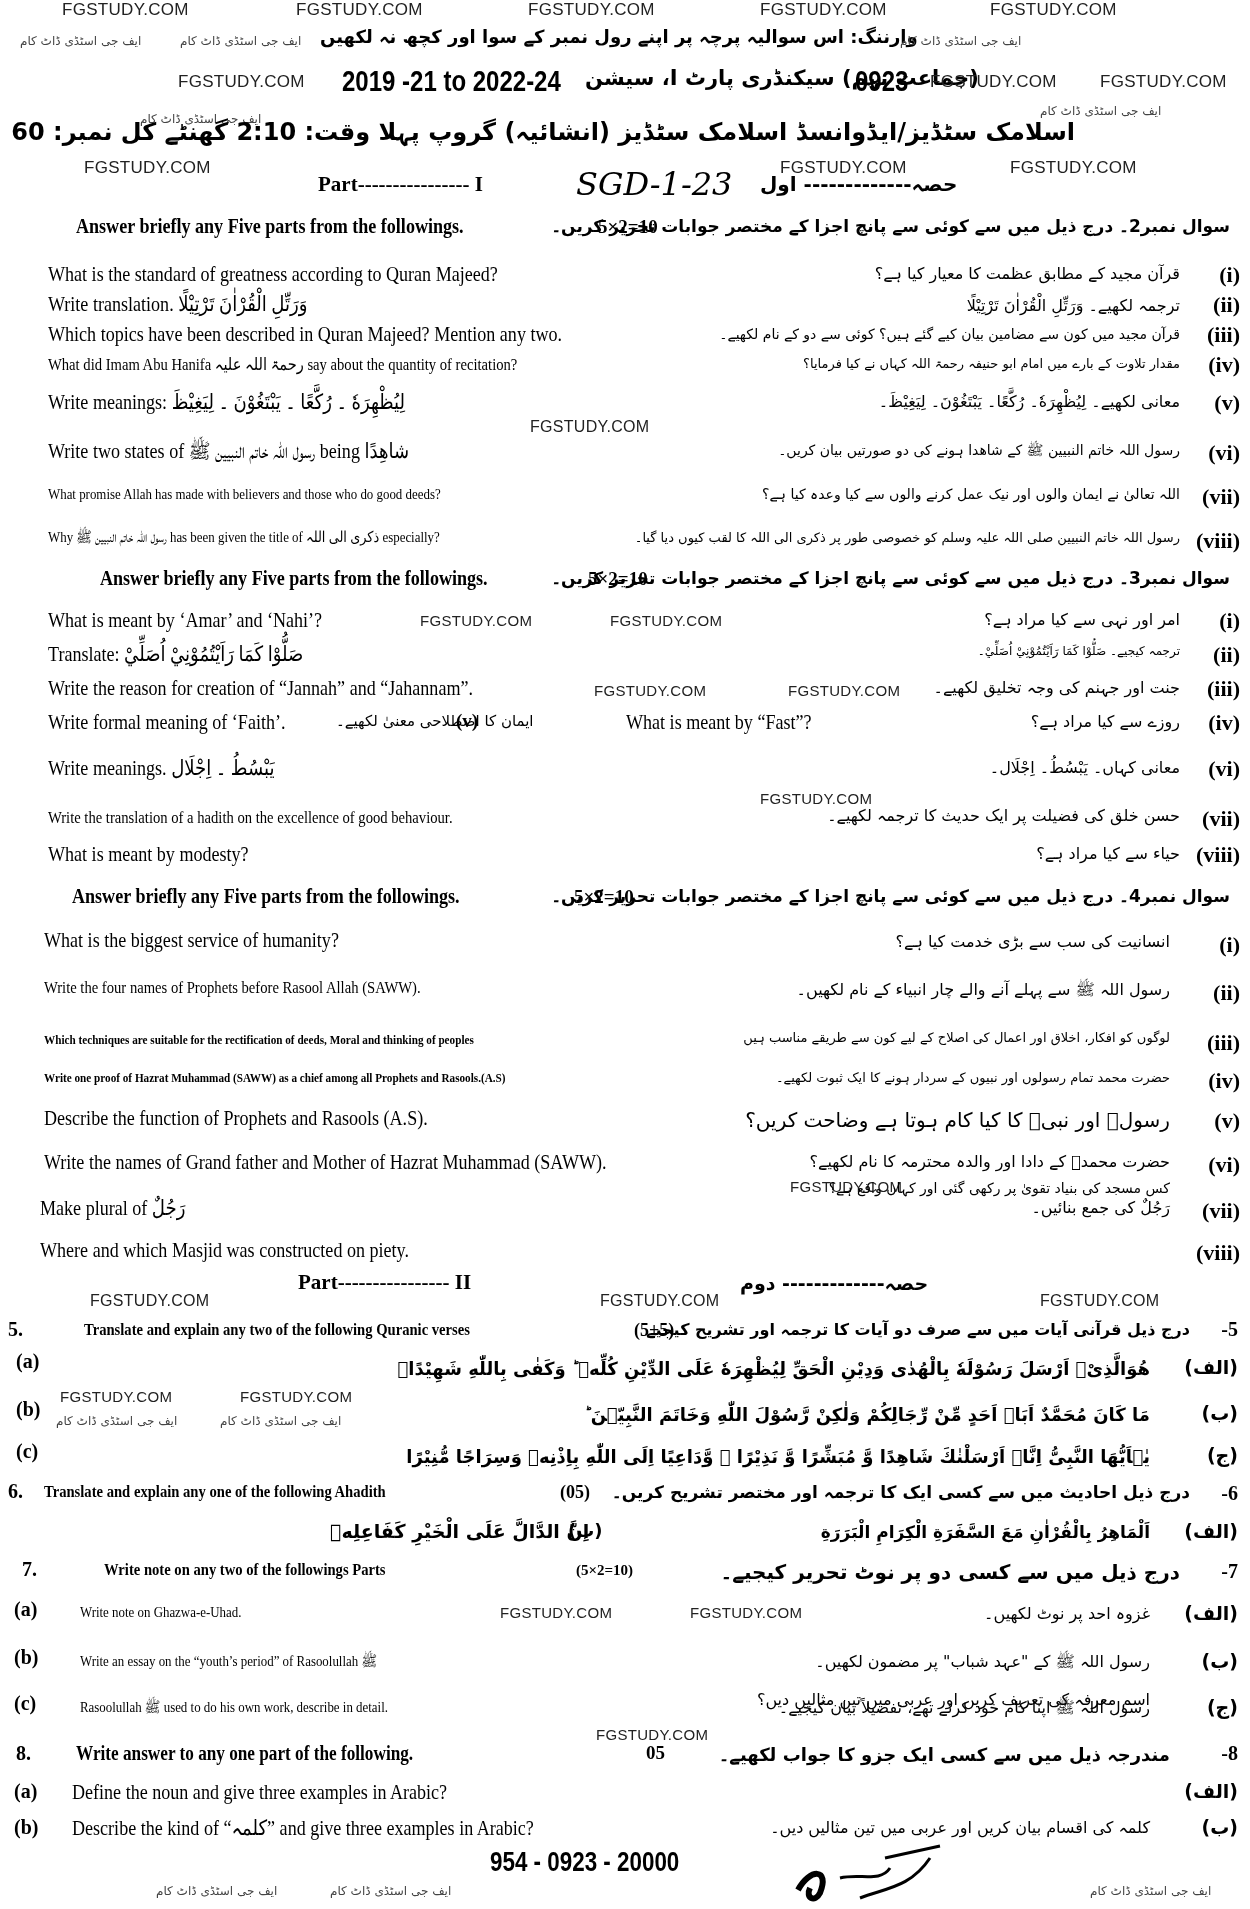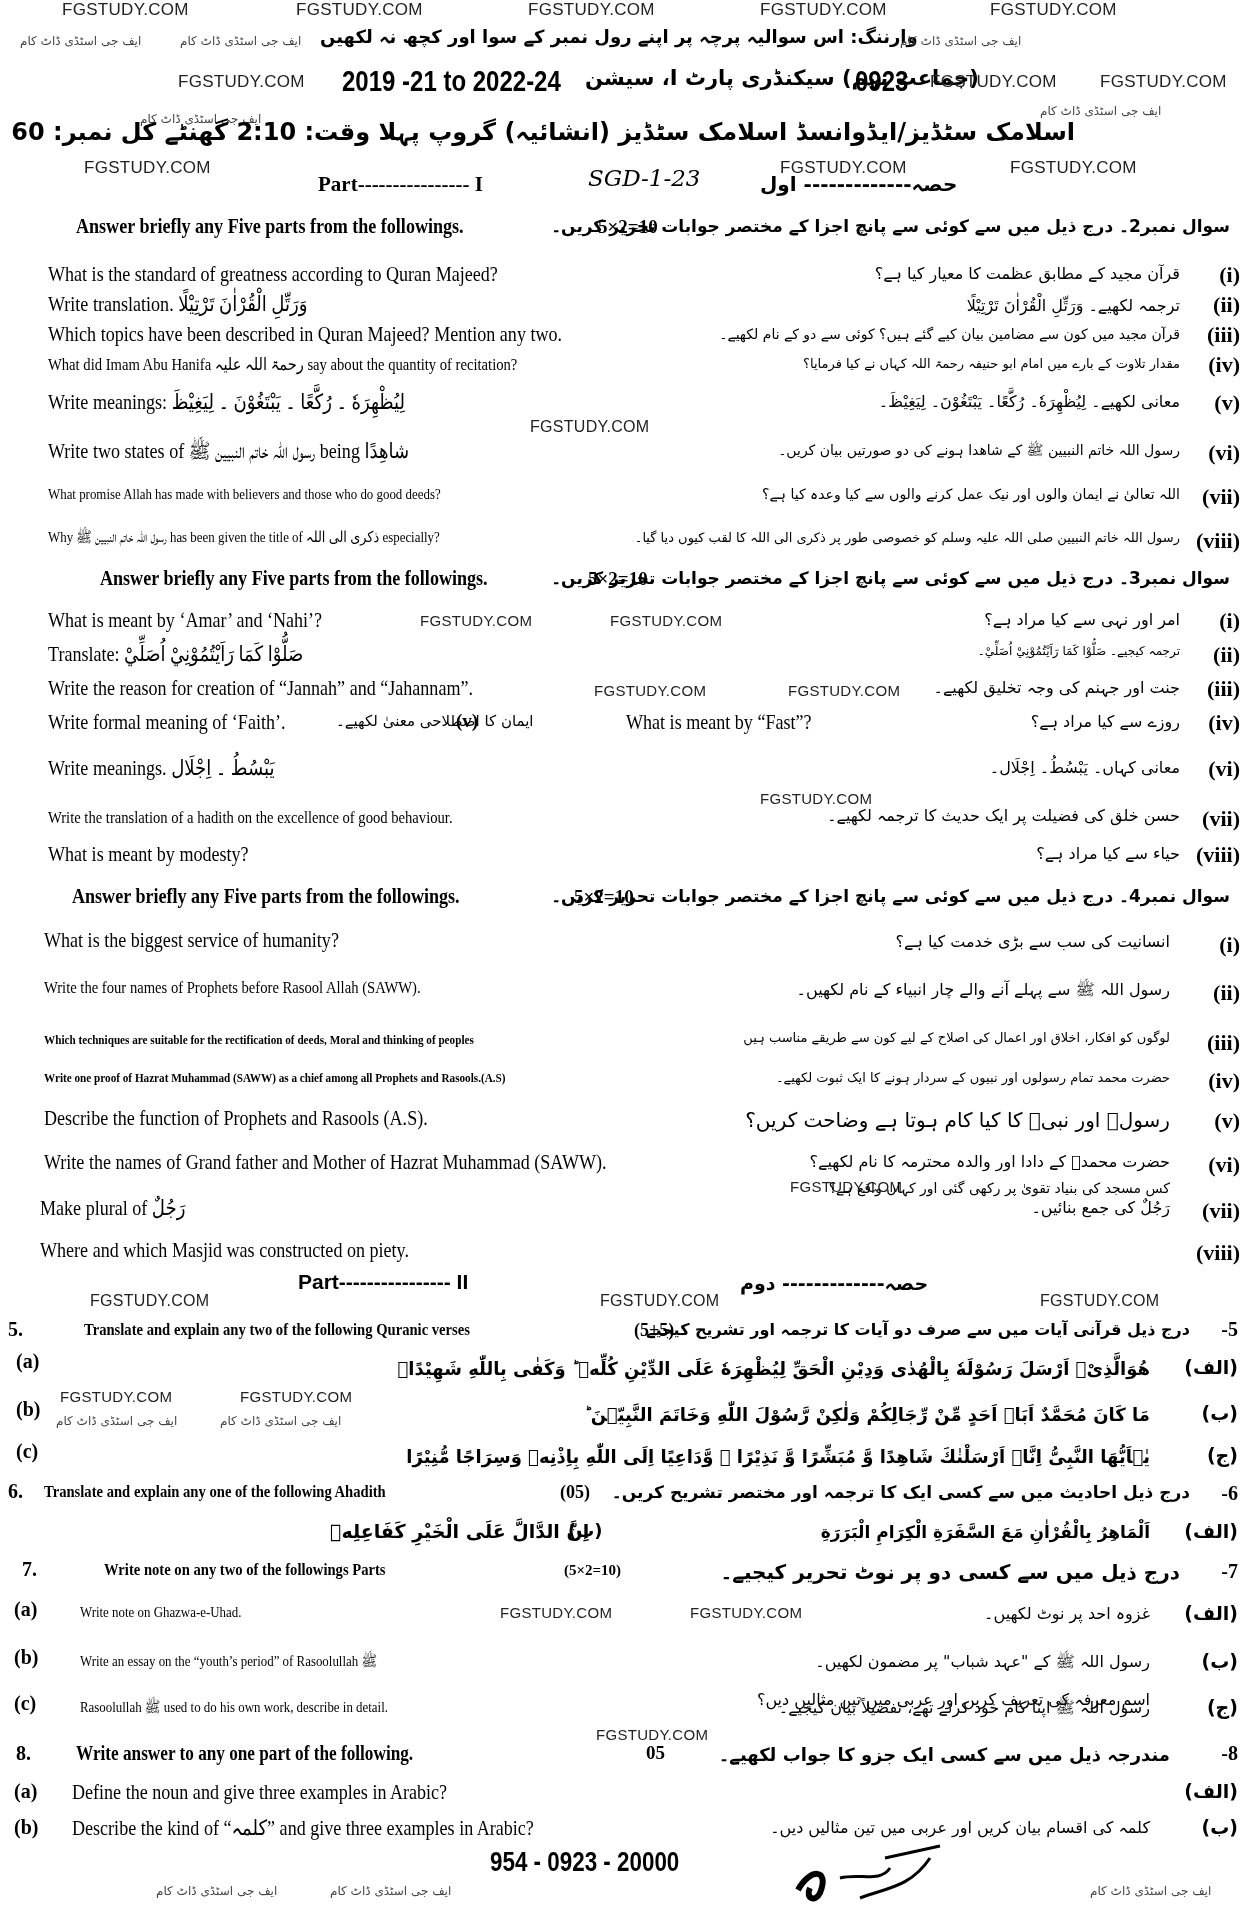--- a/index.html
+++ b/index.html
@@ -40,21 +40,21 @@
 <div class="abs wm" style="top:72px;left:1100px">FGSTUDY.COM</div>
 
 <div class="abs wm-small" style="top:104px;left:1040px">ایف جی اسٹڈی ڈاٹ کام</div>
 <div class="abs wm-small" style="top:112px;left:140px">ایف جی اسٹڈی ڈاٹ کام</div>
 <div class="abs ur bold" style="top:118px;left:235px;width:840px;font-size:24px">اسلامک سٹڈیز/ایڈوانسڈ اسلامک سٹڈیز (انشائیہ) گروپ پہلا وقت: 2:10 گھنٹے کل نمبر: 60</div>
 
 <div class="abs wm" style="top:158px;left:84px">FGSTUDY.COM</div>
 <div class="abs wm" style="top:158px;left:780px">FGSTUDY.COM</div>
 <div class="abs wm" style="top:158px;left:1010px">FGSTUDY.COM</div>
 <div class="abs bold" style="top:172px;left:318px;font-size:21px;font-family:'Liberation Serif',serif">Part---------------- I</div>
-<div class="abs" style="top:165px;left:588px;font-size:23px;font-family:'DejaVu Serif',serif;font-style:italic">SGD-1-23</div>
+<div class="abs" style="top:165px;left:576px;font-size:32px;font-family:'DejaVu Serif',serif;font-style:italic">SGD-1-23</div>
 <div class="abs ur bold" style="top:172px;left:760px;font-size:20px">حصہ------------- اول</div>
 
 <div class="abs bold en" style="top:214px;left:76px">Answer briefly any Five parts from the followings.</div>
 <div class="abs bold" style="top:216px;left:598px;font-size:19px">5×2=10</div>
 <div class="abs ur bold" style="top:216px;right:20px;font-size:17px">سوال نمبر2۔ درج ذیل میں سے کوئی سے پانچ اجزا کے مختصر جوابات تحریر کریں۔</div>
 
 <div class="abs en" style="top:262px;left:48px">What is the standard of greatness according to Quran Majeed?</div>
 <div class="abs ur" style="top:264px;right:70px;font-size:16px">قرآن مجید کے مطابق عظمت کا معیار کیا ہے؟</div>
 <div class="abs roman" style="top:262px;right:10px">(i)</div>
 
@@ -157,21 +157,21 @@
 <div class="abs wm" style="top:1178px;left:790px;font-size:15px">FGSTUDY.COM</div>
 
 <div class="abs en" style="top:1196px;left:40px">Make plural of رَجُلٌ</div>
 <div class="abs ur" style="top:1198px;right:80px;font-size:16px">رَجُلٌ کی جمع بنائیں۔</div>
 <div class="abs roman" style="top:1198px;right:10px">(vii)</div>
 
 <div class="abs en" style="top:1238px;left:40px">Where and which Masjid was constructed on piety.</div>
 <div class="abs ur" style="top:1180px;right:80px;font-size:14px">کس مسجد کی بنیاد تقویٰ پر رکھی گئی اور کہاں واقع ہے؟</div>
 <div class="abs roman" style="top:1240px;right:10px">(viii)</div>
 
-<div class="abs bold" style="top:1270px;left:298px;font-size:21px;font-family:Liberation Sans, sans-serif">Part---------------- II</div>
+<div class="abs bold" style="top:1270px;left:298px;font-size:21px;font-family:Liberation Serif, serif">Part---------------- II</div>
 <div class="abs ur bold" style="top:1272px;left:740px;font-size:19px">حصہ------------- دوم</div>
 <div class="abs wm" style="top:1292px;left:90px;font-size:16px">FGSTUDY.COM</div>
 <div class="abs wm" style="top:1292px;left:600px;font-size:16px">FGSTUDY.COM</div>
 <div class="abs wm" style="top:1292px;left:1040px;font-size:16px">FGSTUDY.COM</div>
 
 <div class="abs num" style="top:1318px;left:8px">5.</div>
 <div class="abs bold en en-sm" style="top:1320px;left:84px">Translate and explain any two of the following Quranic verses</div>
 <div class="abs bold" style="top:1320px;left:634px;font-size:18px">(5+5)</div>
 <div class="abs ur bold" style="top:1320px;right:60px;font-size:16px">درج ذیل قرآنی آیات میں سے صرف دو آیات کا ترجمہ اور تشریح کیجیے</div>
 <div class="abs num" style="top:1318px;right:12px">-5</div>
@@ -198,21 +198,21 @@
 <div class="abs ur bold" style="top:1482px;right:60px;font-size:17px">درج ذیل احادیث میں سے کسی ایک کا ترجمہ اور مختصر تشریح کریں۔</div>
 <div class="abs num" style="top:1482px;right:12px">-6</div>
 
 <div class="abs ur bold" style="top:1520px;left:330px;font-size:19px">اِنَّ الدَّالَّ عَلَى الْخَيْرِ كَفَاعِلِهٖ</div>
 <div class="abs ur bold" style="top:1520px;left:568px;font-size:18px">(ب)</div>
 <div class="abs ur bold" style="top:1522px;right:100px;font-size:17px">اَلْمَاهِرُ بِالْقُرْاٰنِ مَعَ السَّفَرَةِ الْكِرَامِ الْبَرَرَةِ</div>
 <div class="abs ur bold" style="top:1520px;right:12px;font-size:19px">(الف)</div>
 
 <div class="abs num" style="top:1558px;left:22px">7.</div>
 <div class="abs bold en en-sm" style="top:1560px;left:104px">Write note on any two of the followings Parts</div>
-<div class="abs bold" style="top:1562px;left:564px;font-size:15px">(5×2=10)</div>
+<div class="abs bold" style="top:1562px;left:576px;font-size:15px">(5×2=10)</div>
 <div class="abs ur bold" style="top:1560px;right:70px;font-size:20px">درج ذیل میں سے کسی دو پر نوٹ تحریر کیجیے۔</div>
 <div class="abs num" style="top:1560px;right:12px">-7</div>
 
 <div class="abs num" style="top:1598px;left:14px">(a)</div>
 <div class="abs en" style="top:1604px;left:80px;font-size:15px">Write note on Ghazwa-e-Uhad.</div>
 <div class="abs wm" style="top:1604px;left:500px;font-size:15px">FGSTUDY.COM</div>
 <div class="abs wm" style="top:1604px;left:690px;font-size:15px">FGSTUDY.COM</div>
 <div class="abs ur" style="top:1604px;right:100px;font-size:16px">غزوہ احد پر نوٹ لکھیں۔</div>
 <div class="abs ur bold" style="top:1602px;right:12px;font-size:19px">(الف)</div>
 

